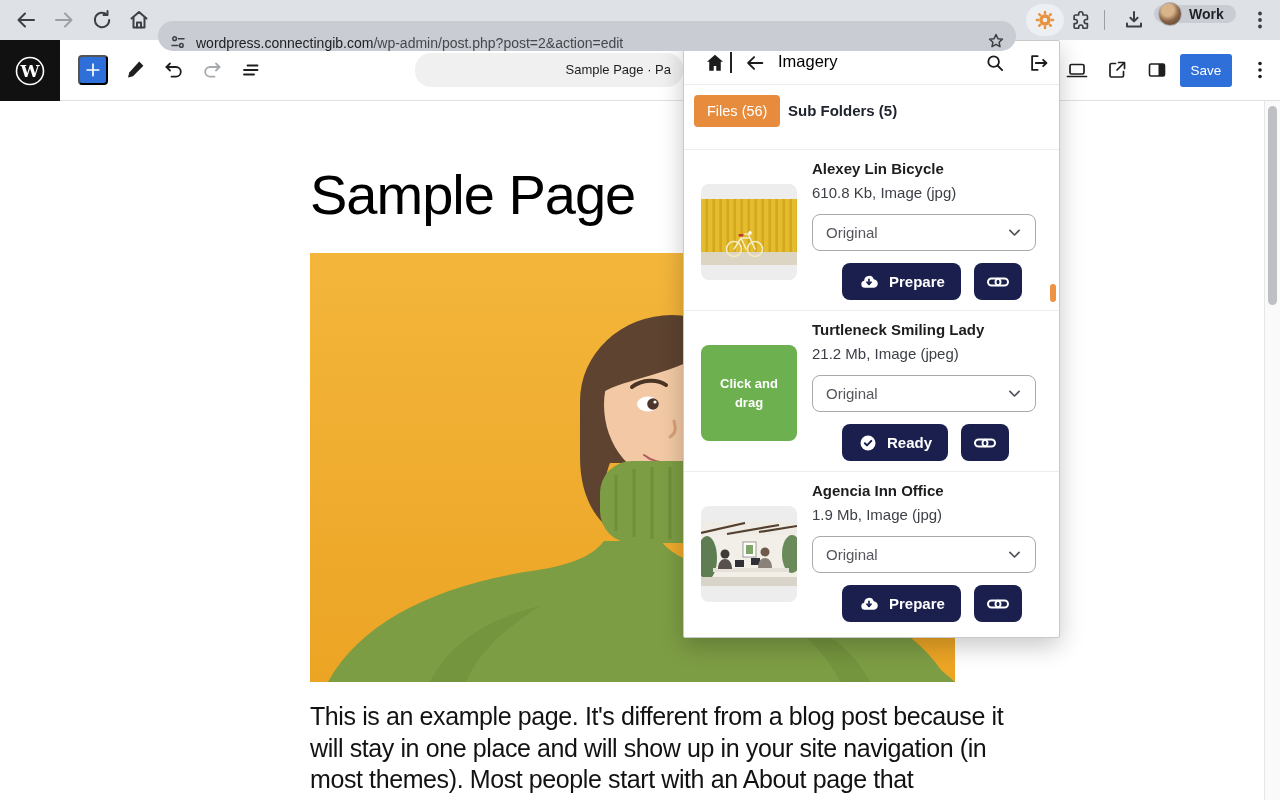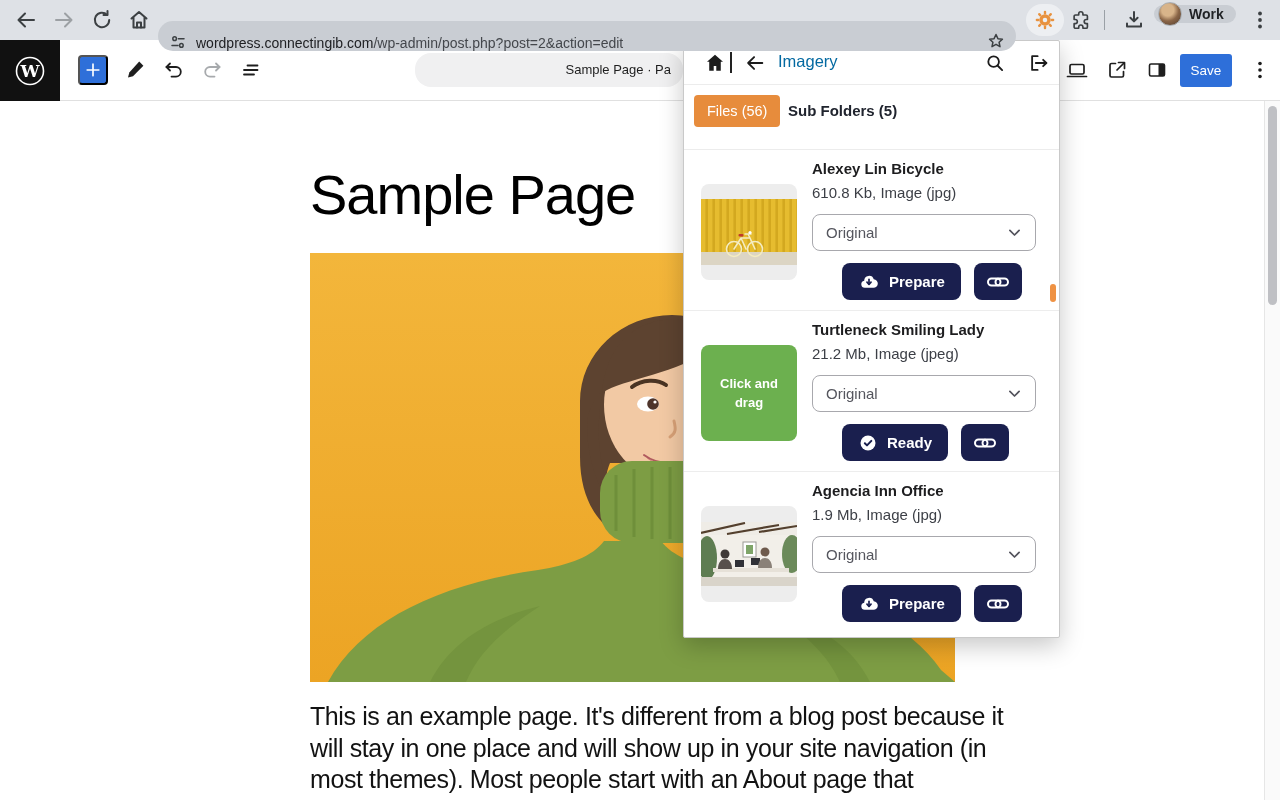--- a/index.html
+++ b/index.html
@@ -59,21 +59,21 @@
   .scroll-thumb { position:absolute; left:3px; top:5px; width:9px; height:199px;
                   background:#bfc0c4; border-radius:5px; }
 
   
   .popup { position:absolute; left:683px; top:40px; width:377px; height:598px;
            background:#fff; border:1px solid #c9c9c9; border-radius:2px;
            box-shadow:0 8px 24px rgba(0,0,0,.22); z-index:40; }
   .pp-ic { position:absolute; width:22px; height:22px; }
   .pp-sep { position:absolute; left:46px; top:11px; width:1.5px; height:21px; background:#222; }
   .pp-title { position:absolute; left:94px; top:11px; font-size:16.5px; font-weight:500;
-              color:#0369a1; }
+              color:#000000; }
   .pp-hline { position:absolute; left:0; width:100%; height:1px; background:#ececec; }
   .tab-files { position:absolute; left:10px; top:54px; height:32px; padding:0 13px;
                background:#e78c3c; border:none; border-radius:4px; color:#fff;
                font-size:14.5px; font-weight:normal; font-family:"Liberation Sans",sans-serif; }
   .tab-sub { position:absolute; left:104px; top:54px; line-height:32px; font-size:15px;
              font-weight:bold; color:#20242e; }
 
   .file-row { position:absolute; left:0; width:375px; }
   .file-row.b { border-bottom:1px solid #ededed; }
   .thumb { position:absolute; left:17px; top:34px; width:96px; height:96px;

